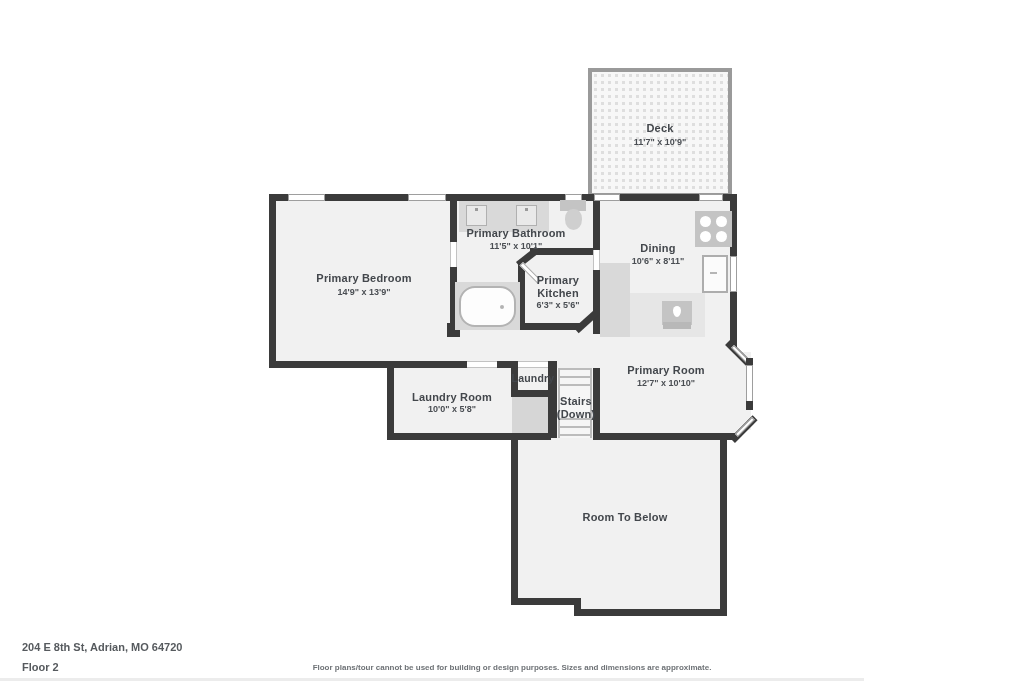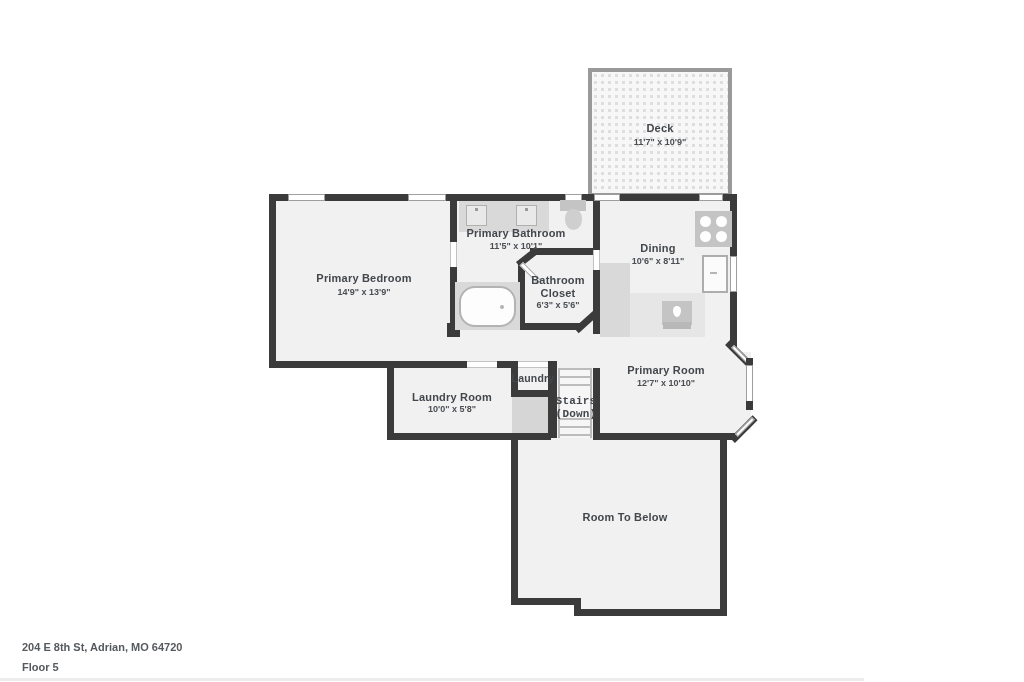--- a/index.html
+++ b/index.html
@@ -148,35 +148,36 @@
 
   <div class="room-label" style="left:660px;top:128px;">Deck</div>
   <div class="room-dims" style="left:660px;top:142px;">11'7" x 10'9"</div>
 
   <div class="room-label" style="left:364px;top:278px;">Primary Bedroom</div>
   <div class="room-dims" style="left:364px;top:292px;">14'9" x 13'9"</div>
 
   <div class="room-label" style="left:516px;top:233px;">Primary Bathroom</div>
   <div class="room-dims" style="left:516px;top:246px;">11'5" x 10'1"</div>
 
-  <div class="room-label wrap" style="left:558px;top:287px;">Bathroom Closet</div>
+  <div class="room-label wrap" style="left:558px;top:287px;">Primary Kitchen</div>
   <div class="room-dims" style="left:558px;top:305px;">6'3" x 5'6"</div>
 
   <div class="room-label" style="left:658px;top:248px;">Dining</div>
   <div class="room-dims" style="left:658px;top:261px;">10'6" x 8'11"</div>
 
   <div class="room-label" style="left:666px;top:370px;">Primary Room</div>
   <div class="room-dims" style="left:666px;top:383px;">12'7" x 10'10"</div>
 
   <div class="room-label" style="left:452px;top:397px;">Laundry Room</div>
   <div class="room-dims" style="left:452px;top:409px;">10'0" x 5'8"</div>
 
   <div class="room-label" style="left:533px;top:378px;font-size:10.5px;">Laundry</div>
 
-  <div class="room-label wrap" style="left:576px;top:408px;width:56px;font-family:Liberation Mono, monospace;">Stairs (Down)</div>
+  <div class="room-label wrap" style="left:576px;top:408px;width:56px;">Stairs (Down)</div>
 
   <div class="room-label" style="left:625px;top:517px;">Room To Below</div>
 
   <div class="footer-address">204 E 8th St, Adrian, MO 64720</div>
-  <div class="footer-floor">Floor 5</div>
+  <div class="footer-floor">Floor 2</div>
+  <div class="footer-disclaimer">Floor plans/tour cannot be used for building or design purposes. Sizes and dimensions are approximate.</div>
   <div class="footer-line"></div>
 
 </div>
 
 </body></html>

